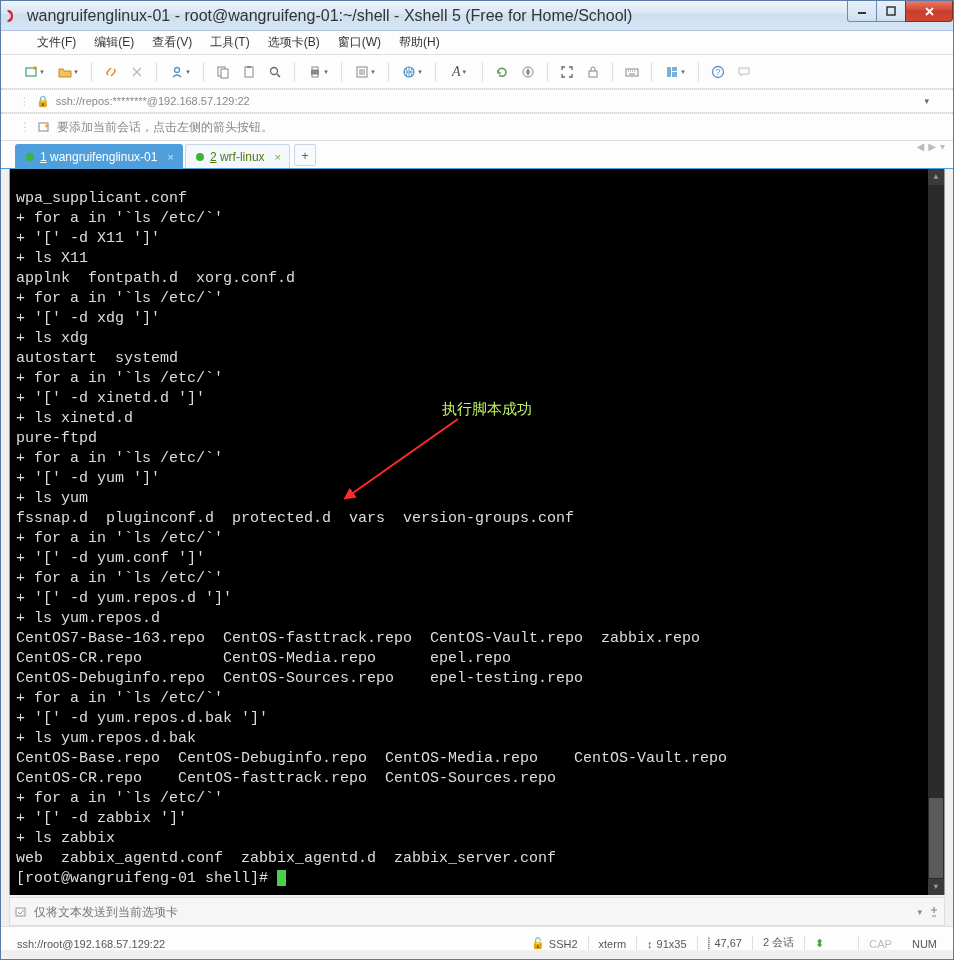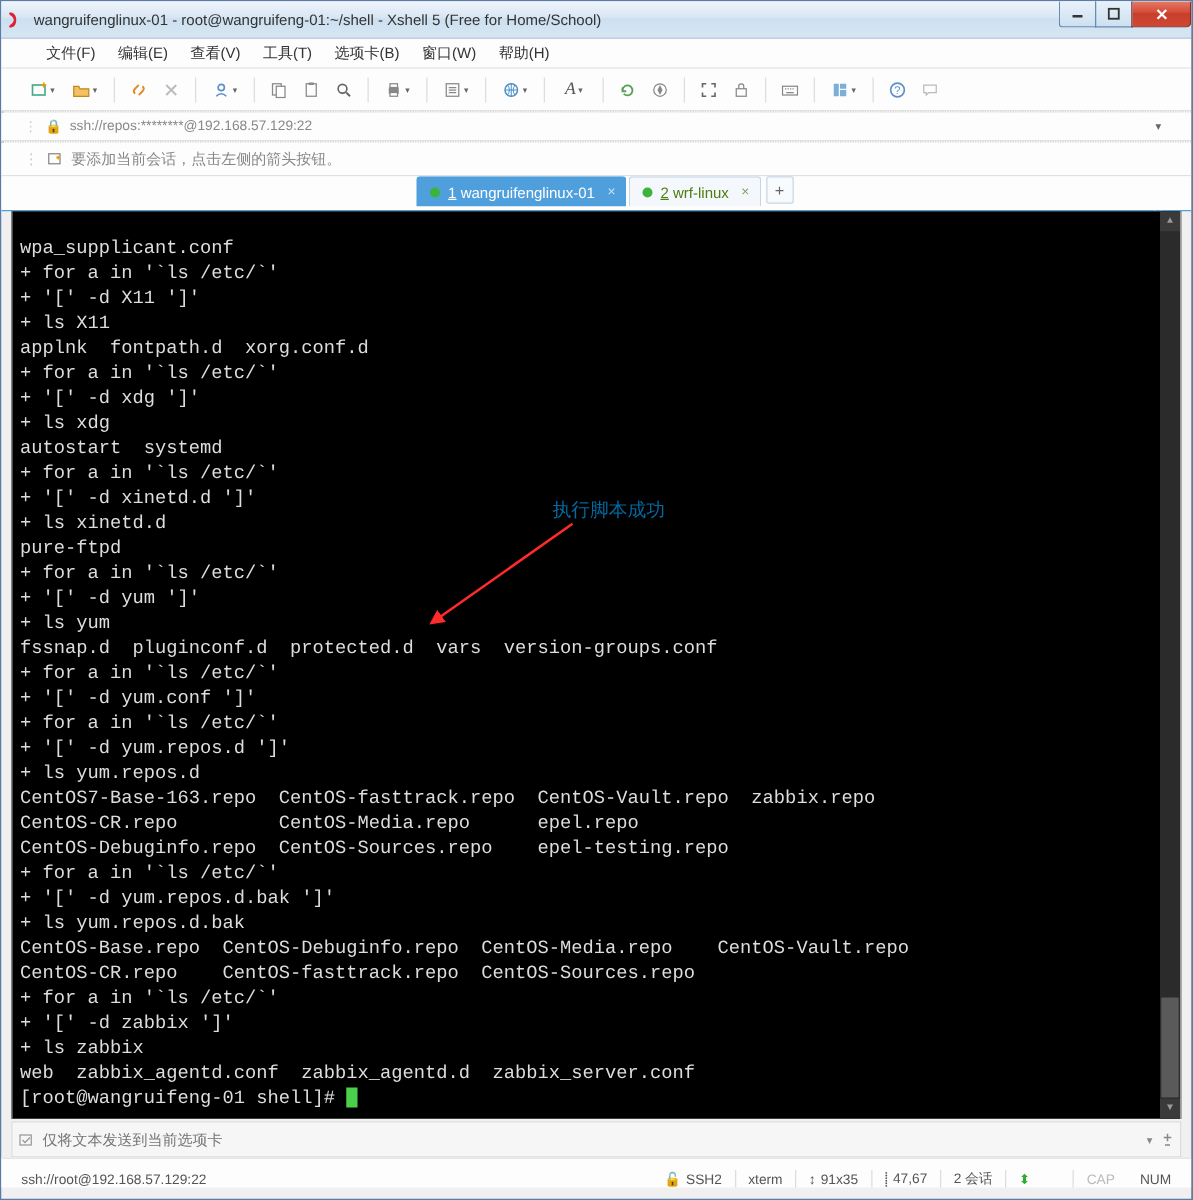--- a/index.html
+++ b/index.html
@@ -18,21 +18,21 @@
   border-bottom: 1px solid #b0c4de;
   display: flex;
   align-items: center;
   padding: 0 4px;
   position: relative;
 }
 .titlebar-icon {
   width: 16px; height: 16px; margin-right: 6px;
   display:inline-flex; align-items:center; justify-content:center;
 }
-.titlebar-text { color: #333; font-size: 12px; flex: 1; }
+.titlebar-text { color: #333; font-size: 16px; flex: 1; }
 .win-controls { display: flex; position:absolute; top:0; right:0; height:22px;}
 .win-btn {
   width: 30px; height: 21px; display: flex; align-items: center; justify-content: center;
   border: 1px solid #6a8bb0; border-top:none; margin-left:-1px;
   background: linear-gradient(to bottom,#e8f1fa,#cde0f0);
   font-size:10px; color:#333;
 }
 .win-btn.close-b { width:48px; background: linear-gradient(to bottom,#e67a68,#d24b36 45%,#c73e2a 46%,#cf4832); color:#fff; border-color:#8a2d20; border-bottom-right-radius:4px;}
 .win-btn.min-b { border-bottom-left-radius:3px;}
 .menubar {
@@ -59,23 +59,22 @@
 .addressbar .lock { color:#999; font-size:11px;}
 .addressbar .drop { margin-left:auto; margin-right:6px; color:#666; font-size:9px;}
 .infobar {
   height: 28px; background: #fdfdfd; border-bottom: 1px solid #e0e0e0;
   display: flex; align-items: center; padding: 0 18px; gap: 6px; color:#888;
   font-size:12px;
 }
 .dotted-border { border-top:1px dotted #ccc; }
 .tabbar {
   height: 28px; background: #fdfdfd;
-  display: flex; align-items: center; padding: 0 0px;
+  display: flex; align-items: flex-start; padding: 0 0px;
   border-bottom: 1px solid #4e9fdc;
-  flex-direction: column;
 }
 .tabbar-inner { display:flex; align-items:flex-end; padding-left:14px; height:100%;}
 .tab {
   height: 24px; padding: 0 8px 0 10px; display: flex; align-items: center; gap: 6px;
   border: 1px solid #c7d6e6; border-bottom: none; background: #f4f8fc;
   border-top-left-radius: 3px; border-top-right-radius: 3px; margin-right: 2px;
   font-size:12px; color:#4d7c0f;
 }
 .tab.active { background: #4e9fdc; border-color:#4e9fdc; color:#fff;}
 .tab .dot { width:8px; height:8px; border-radius:50%; }
@@ -100,21 +99,21 @@
   border-right:1px solid #999;
 }
 .terminal .scrollbar {
   position:absolute; right:0; top:0; bottom:0; width:16px; background:#2b2b2b;
   display:flex; flex-direction:column;
 }
 .terminal .scrollbar .arrow { height:16px; display:flex;align-items:center;justify-content:center;color:#999;font-size:8px; background:#3a3a3a;}
 .terminal .scrollbar .thumb { background:#5a5a5a; height:80px; margin:1px; border-radius:1px;}
 .terminal .scrollbar .track { flex:1; }
 .annotation {
-  position:absolute; color:#0369a1; font-family:"SimSun","Microsoft YaHei"; font-size:15px;
+  position:absolute; color:#bef264; font-family:"SimSun","Microsoft YaHei"; font-size:15px;
   pointer-events:none;
 }
 .annotation-arrow {
   position:absolute; pointer-events:none;
 }
 .cursor-block { display:inline-block; width:9px; height:16px; background:#4cd04c; vertical-align:text-bottom; margin-bottom:1px;}
 .send-bar {
   height: 29px; background:#f6f6f6; margin: 2px 8px 0 8px;
   display:flex; align-items:center; padding:0 4px; gap:6px; color:#aaa; font-size:12px;
   border:1px solid #ddd;

